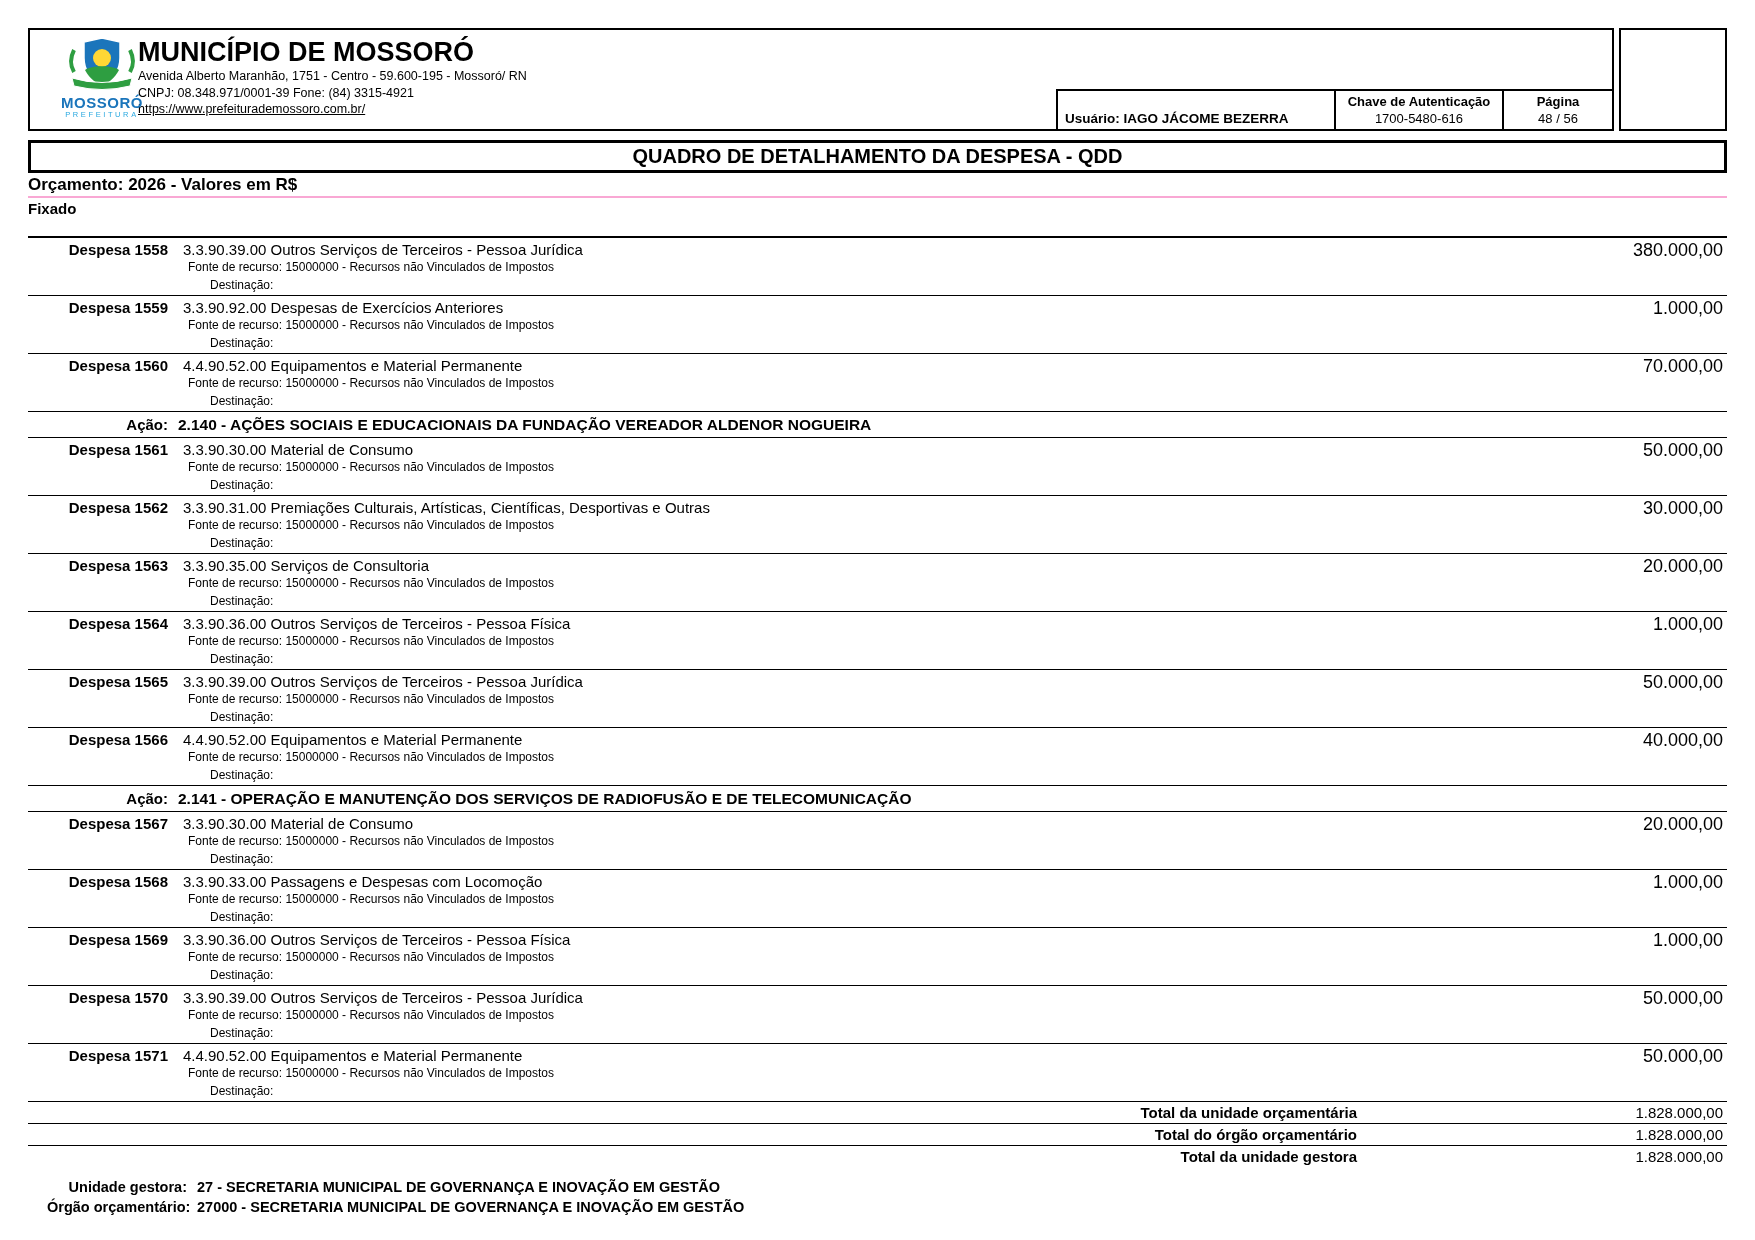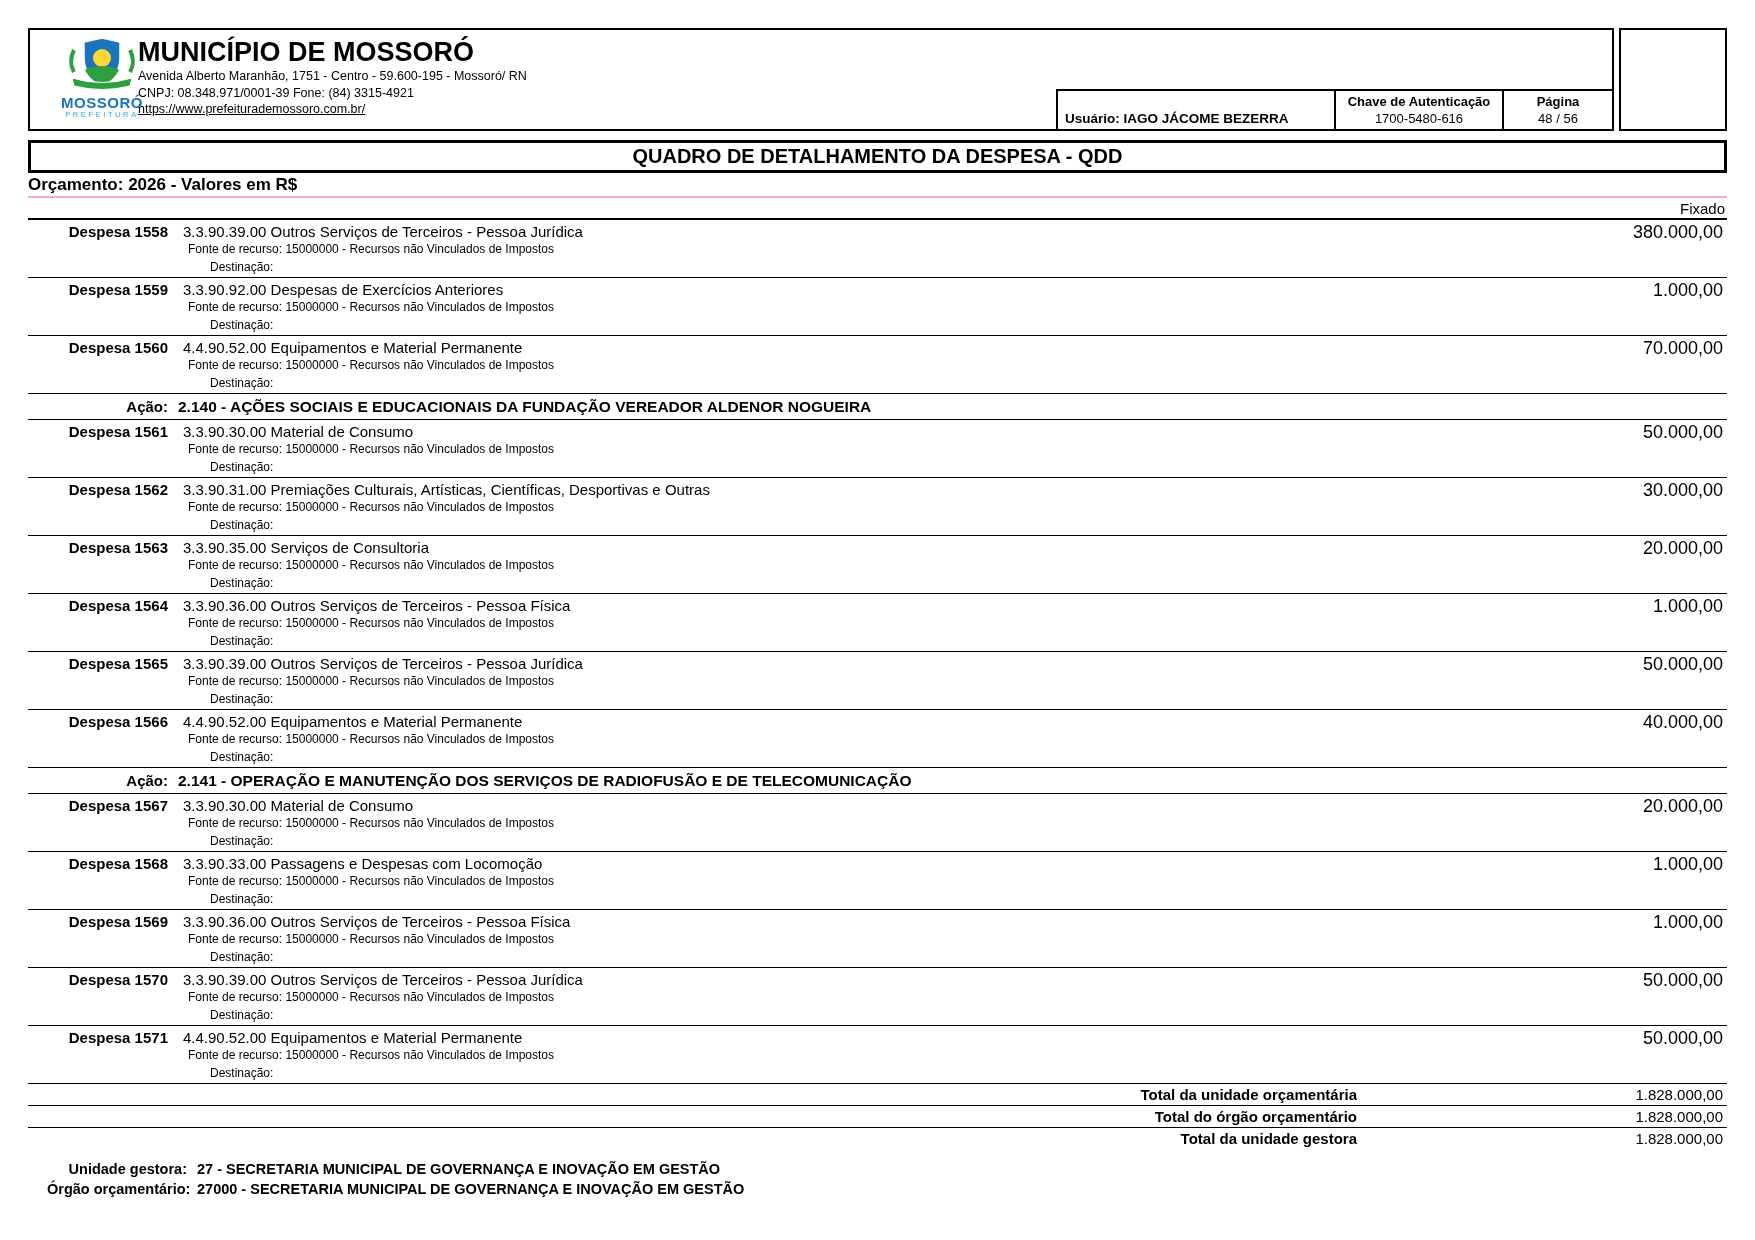--- a/index.html
+++ b/index.html
@@ -32,21 +32,21 @@
   .ub-auth { width:168px; border-left:2px solid #000; text-align:center; font-size:13px; padding-top:2px; }
   .ub-page { width:110px; border-left:2px solid #000; text-align:center; font-size:13px; padding-top:2px; }
   .ub-head { font-weight:bold; line-height:17px; }
   .ub-val  { line-height:17px; }
 
   
   .title-box { margin-top:9px; border:3px solid #000; height:33px; text-align:center;
                font-weight:bold; font-size:20px; line-height:27px; }
   .meta-orc { height:25px; border-bottom:2px solid #f9a8d4; text-align:left; font-weight:bold;
               font-size:17px; line-height:23px; padding-right:2px; }
-  .meta-fix { height:22px; border-bottom:2px solid #000; text-align:right; font-weight:normal;
+  .meta-fix { height:40px; border-bottom:2px solid #000; font-weight:bold;
               font-size:15px; line-height:21px; padding-right:2px; }
 
   
   .trow { position:relative; border-bottom:1px solid #000; }
   .trow.despesa { height:58px; padding-top:3px; }
   .d-line1 { display:flex; line-height:18px; }
   .d-label { width:140px; text-align:right; font-weight:bold; font-size:15px; flex:none; white-space:nowrap; }
   .d-desc  { margin-left:15px; font-size:15px; white-space:nowrap; }
   .d-val   { position:absolute; right:4px; top:3px; font-size:18px; line-height:18px; }
   .d-fonte { margin-left:160px; font-size:12px; line-height:17.5px; white-space:nowrap; }

